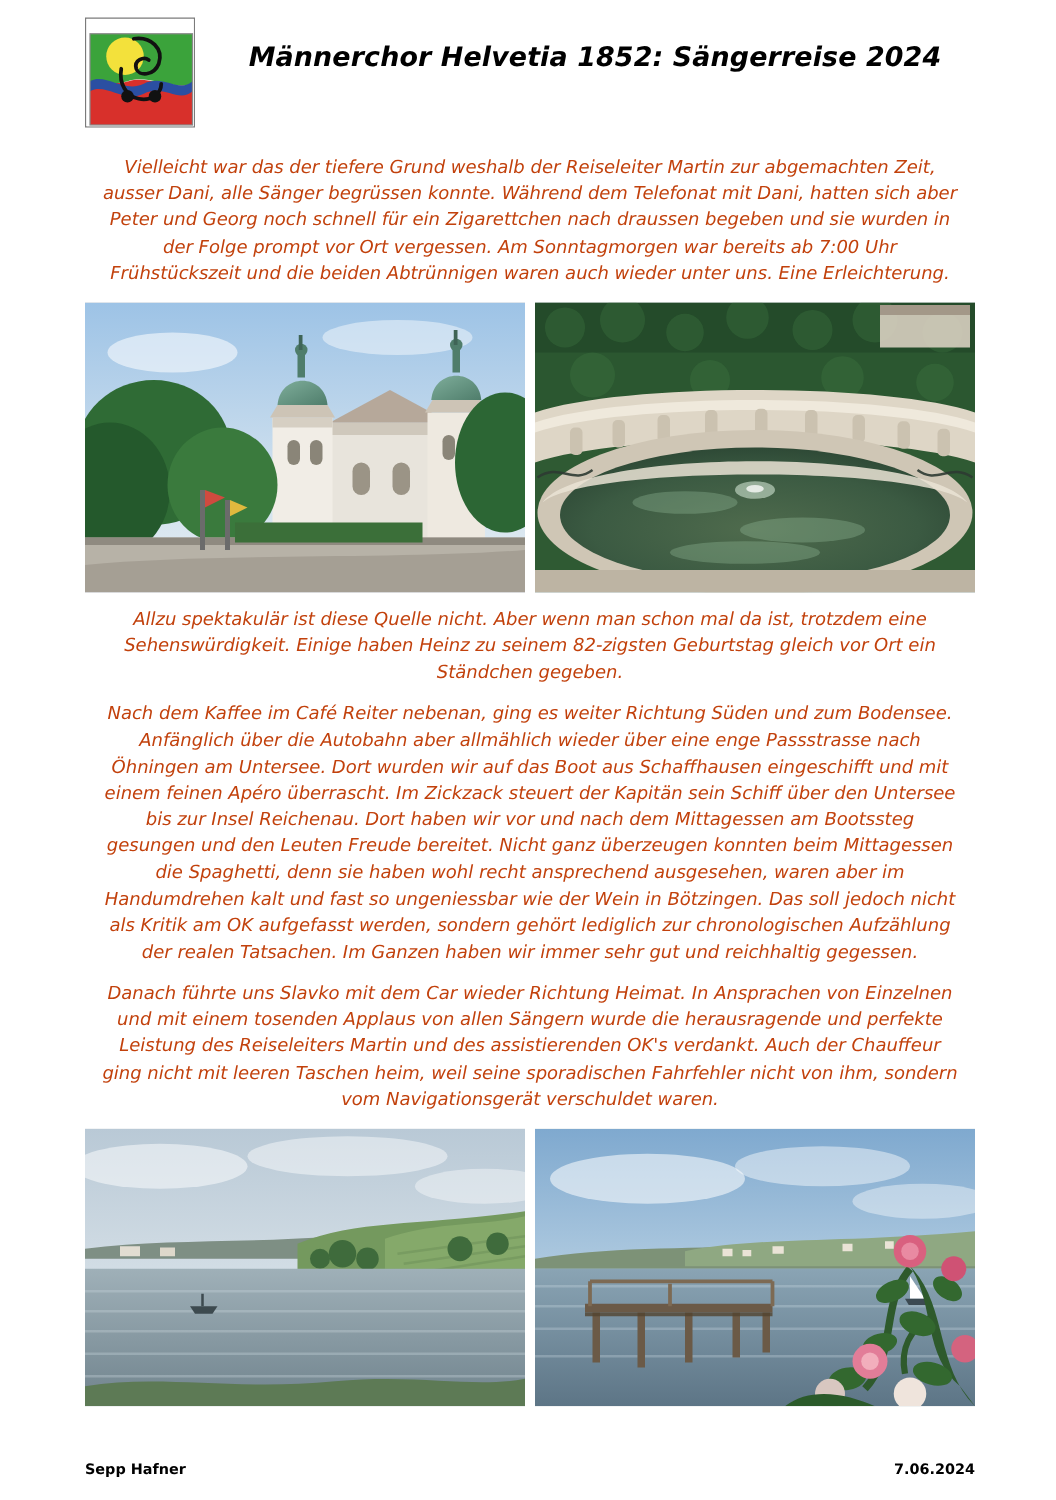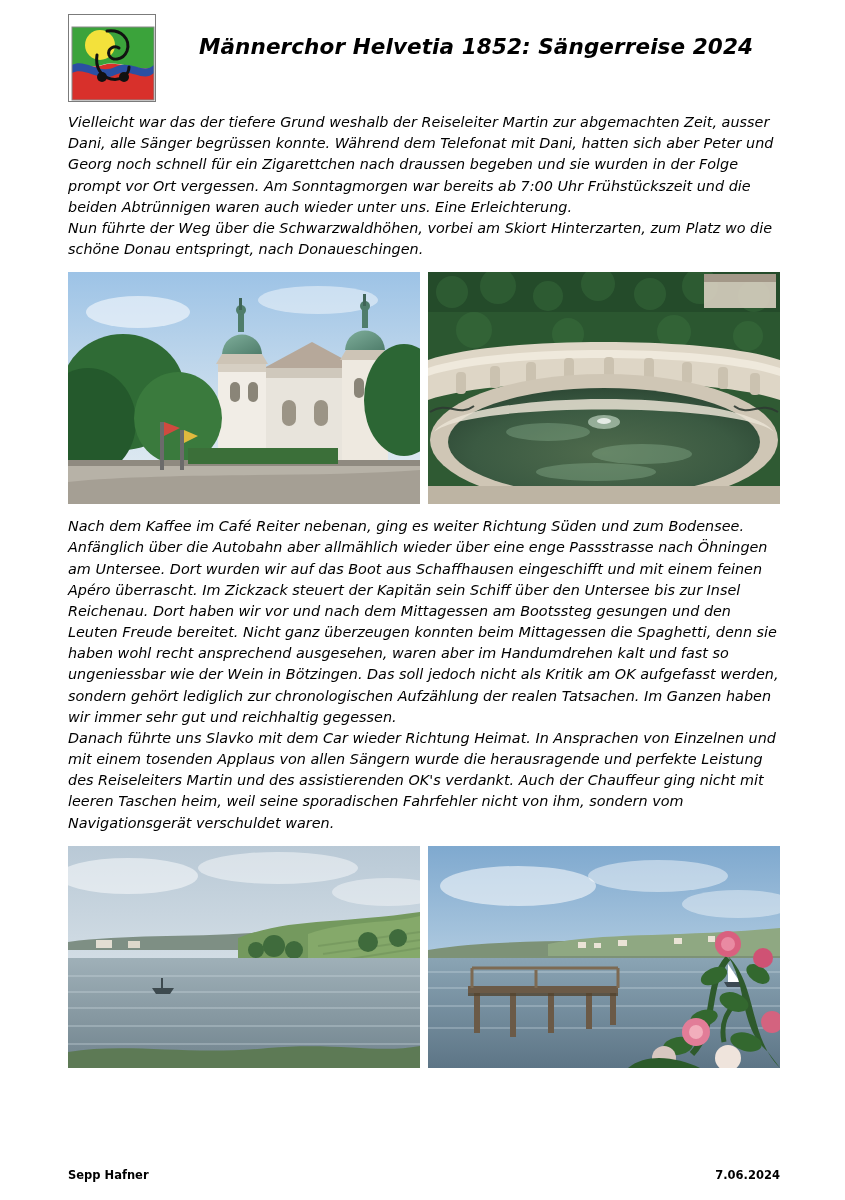--- a/index.html
+++ b/index.html
@@ -71,27 +71,27 @@
   }
 
   
   .content {
     position: absolute;
     left: 68px;
     top: 112px;
     width: 712px;
   }
   p.para {
-    margin: 0;
+    margin: 12px;
     font-family: "DejaVu Sans", sans-serif;
     font-style: italic;
     font-size: 14.4px;
     line-height: 1.47;
-    color: #000000;
-    text-align: left;
+    color: #c2410c;
+    text-align: center;
   }
   p.para + p.para { margin-top: 0px; }
 
   
   .img-row {
     display: flex;
     gap: 8px;
   }
   .img-row.row1 { margin-top: 12px; margin-bottom: 12px; }
   .img-row.row2 { margin-top: 12px; margin-bottom: 10px; }
@@ -154,21 +154,20 @@
         <circle cx="55" cy="62" r="5" fill="#111"></circle>
         <rect x="3" y="12" width="82" height="73" fill="none" stroke="#8a8a8a" stroke-width="1"></rect>
       </svg>
     </div>
     <div class="doc-title">Männerchor Helvetia 1852: Sängerreise 2024</div>
   </div>
 
   <div class="content">
 
     <p class="para">Vielleicht war das der tiefere Grund weshalb der Reiseleiter Martin zur abgemachten Zeit, ausser Dani, alle Sänger begrüssen konnte. Während dem Telefonat mit Dani, hatten sich aber Peter und Georg noch schnell für ein Zigarettchen nach draussen begeben und sie wurden in der Folge prompt vor Ort vergessen. Am Sonntagmorgen war bereits ab 7:00 Uhr Frühstückszeit und die beiden Abtrünnigen waren auch wieder unter uns. Eine Erleichterung.</p>
-    <p class="para">Nun führte der Weg über die Schwarzwaldhöhen, vorbei am Skiort Hinterzarten, zum Platz wo die schöne Donau entspringt, nach Donaueschingen.</p>
 
     <div class="img-row row1">
 
       <div class="photo left1">
         <svg viewBox="0 0 352 232" preserveAspectRatio="none">
           <defs>
             <linearGradient id="sky1" x1="0" y1="0" x2="0" y2="1">
               <stop offset="0%" stop-color="#9dc3e6"></stop>
               <stop offset="60%" stop-color="#cfe0ee"></stop>
               <stop offset="100%" stop-color="#e6eef2"></stop>
@@ -294,20 +293,21 @@
           <g stroke="#2e3a32" stroke-width="2" fill="none" opacity="0.9">
             <path d="M2 140 C20 128 30 146 46 134"></path>
             <path d="M306 134 C322 146 332 128 350 140"></path>
           </g>
 
           <rect x="0" y="214" width="352" height="18" fill="#bdb4a3"></rect>
         </svg>
       </div>
     </div>
 
+    <p class="para">Allzu spektakulär ist diese Quelle nicht. Aber wenn man schon mal da ist, trotzdem eine Sehenswürdigkeit. Einige haben Heinz zu seinem 82-zigsten Geburtstag gleich vor Ort ein Ständchen gegeben.</p>
     <p class="para">Nach dem Kaffee im Café Reiter nebenan, ging es weiter Richtung Süden und zum Bodensee. Anfänglich über die Autobahn aber allmählich wieder über eine enge Passstrasse nach Öhningen am Untersee. Dort wurden wir auf das Boot aus Schaffhausen eingeschifft und mit einem feinen Apéro überrascht. Im Zickzack steuert der Kapitän sein Schiff über den Untersee bis zur Insel Reichenau. Dort haben wir vor und nach dem Mittagessen am Bootssteg gesungen und den Leuten Freude bereitet. Nicht ganz überzeugen konnten beim Mittagessen die Spaghetti, denn sie haben wohl recht ansprechend ausgesehen, waren aber im Handumdrehen kalt und fast so ungeniessbar wie der Wein in Bötzingen. Das soll jedoch nicht als Kritik am OK aufgefasst werden, sondern gehört lediglich zur chronologischen Aufzählung der realen Tatsachen. Im Ganzen haben wir immer sehr gut und reichhaltig gegessen.</p>
     <p class="para">Danach führte uns Slavko mit dem Car wieder Richtung Heimat. In Ansprachen von Einzelnen und mit einem tosenden Applaus von allen Sängern wurde die herausragende und perfekte Leistung des Reiseleiters Martin und des assistierenden OK's verdankt. Auch der Chauffeur ging nicht mit leeren Taschen heim, weil seine sporadischen Fahrfehler nicht von ihm, sondern vom Navigationsgerät verschuldet waren.</p>
 
     <div class="img-row row2">
 
       <div class="photo left2">
         <svg viewBox="0 0 352 222" preserveAspectRatio="none">
           <defs>
             <linearGradient id="sky2" x1="0" y1="0" x2="0" y2="1">
               <stop offset="0%" stop-color="#b9c9d6"></stop>

